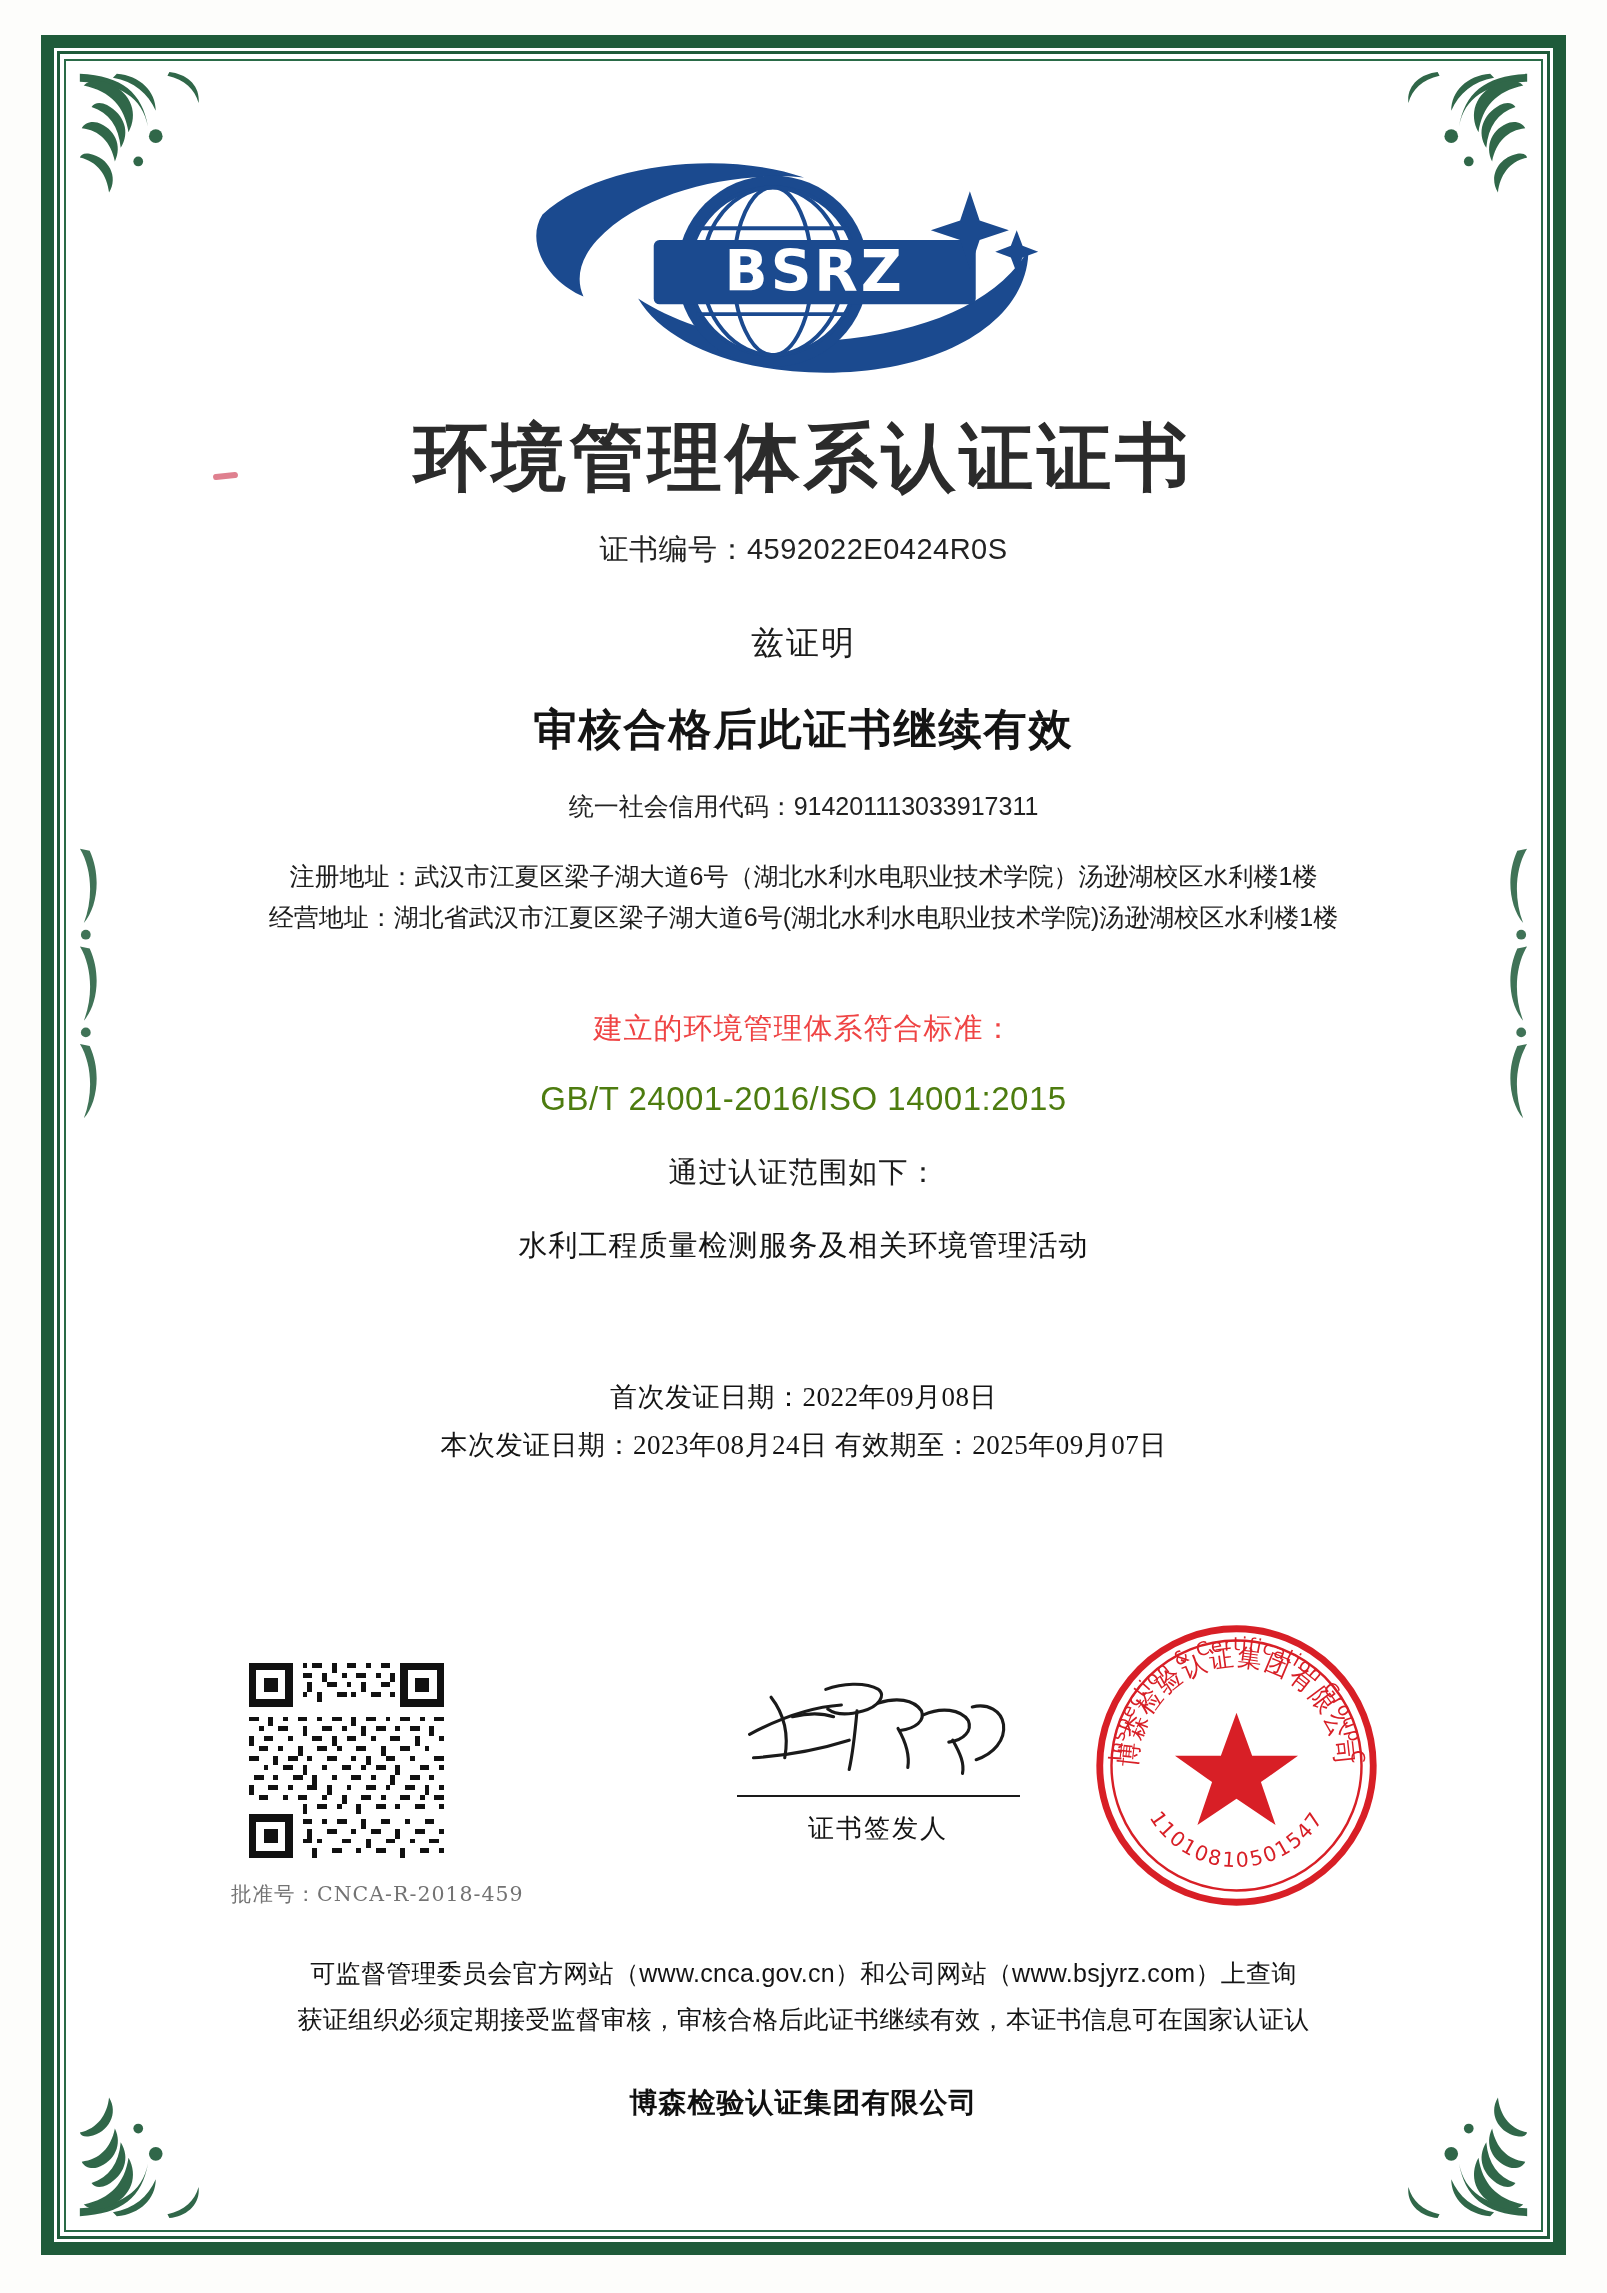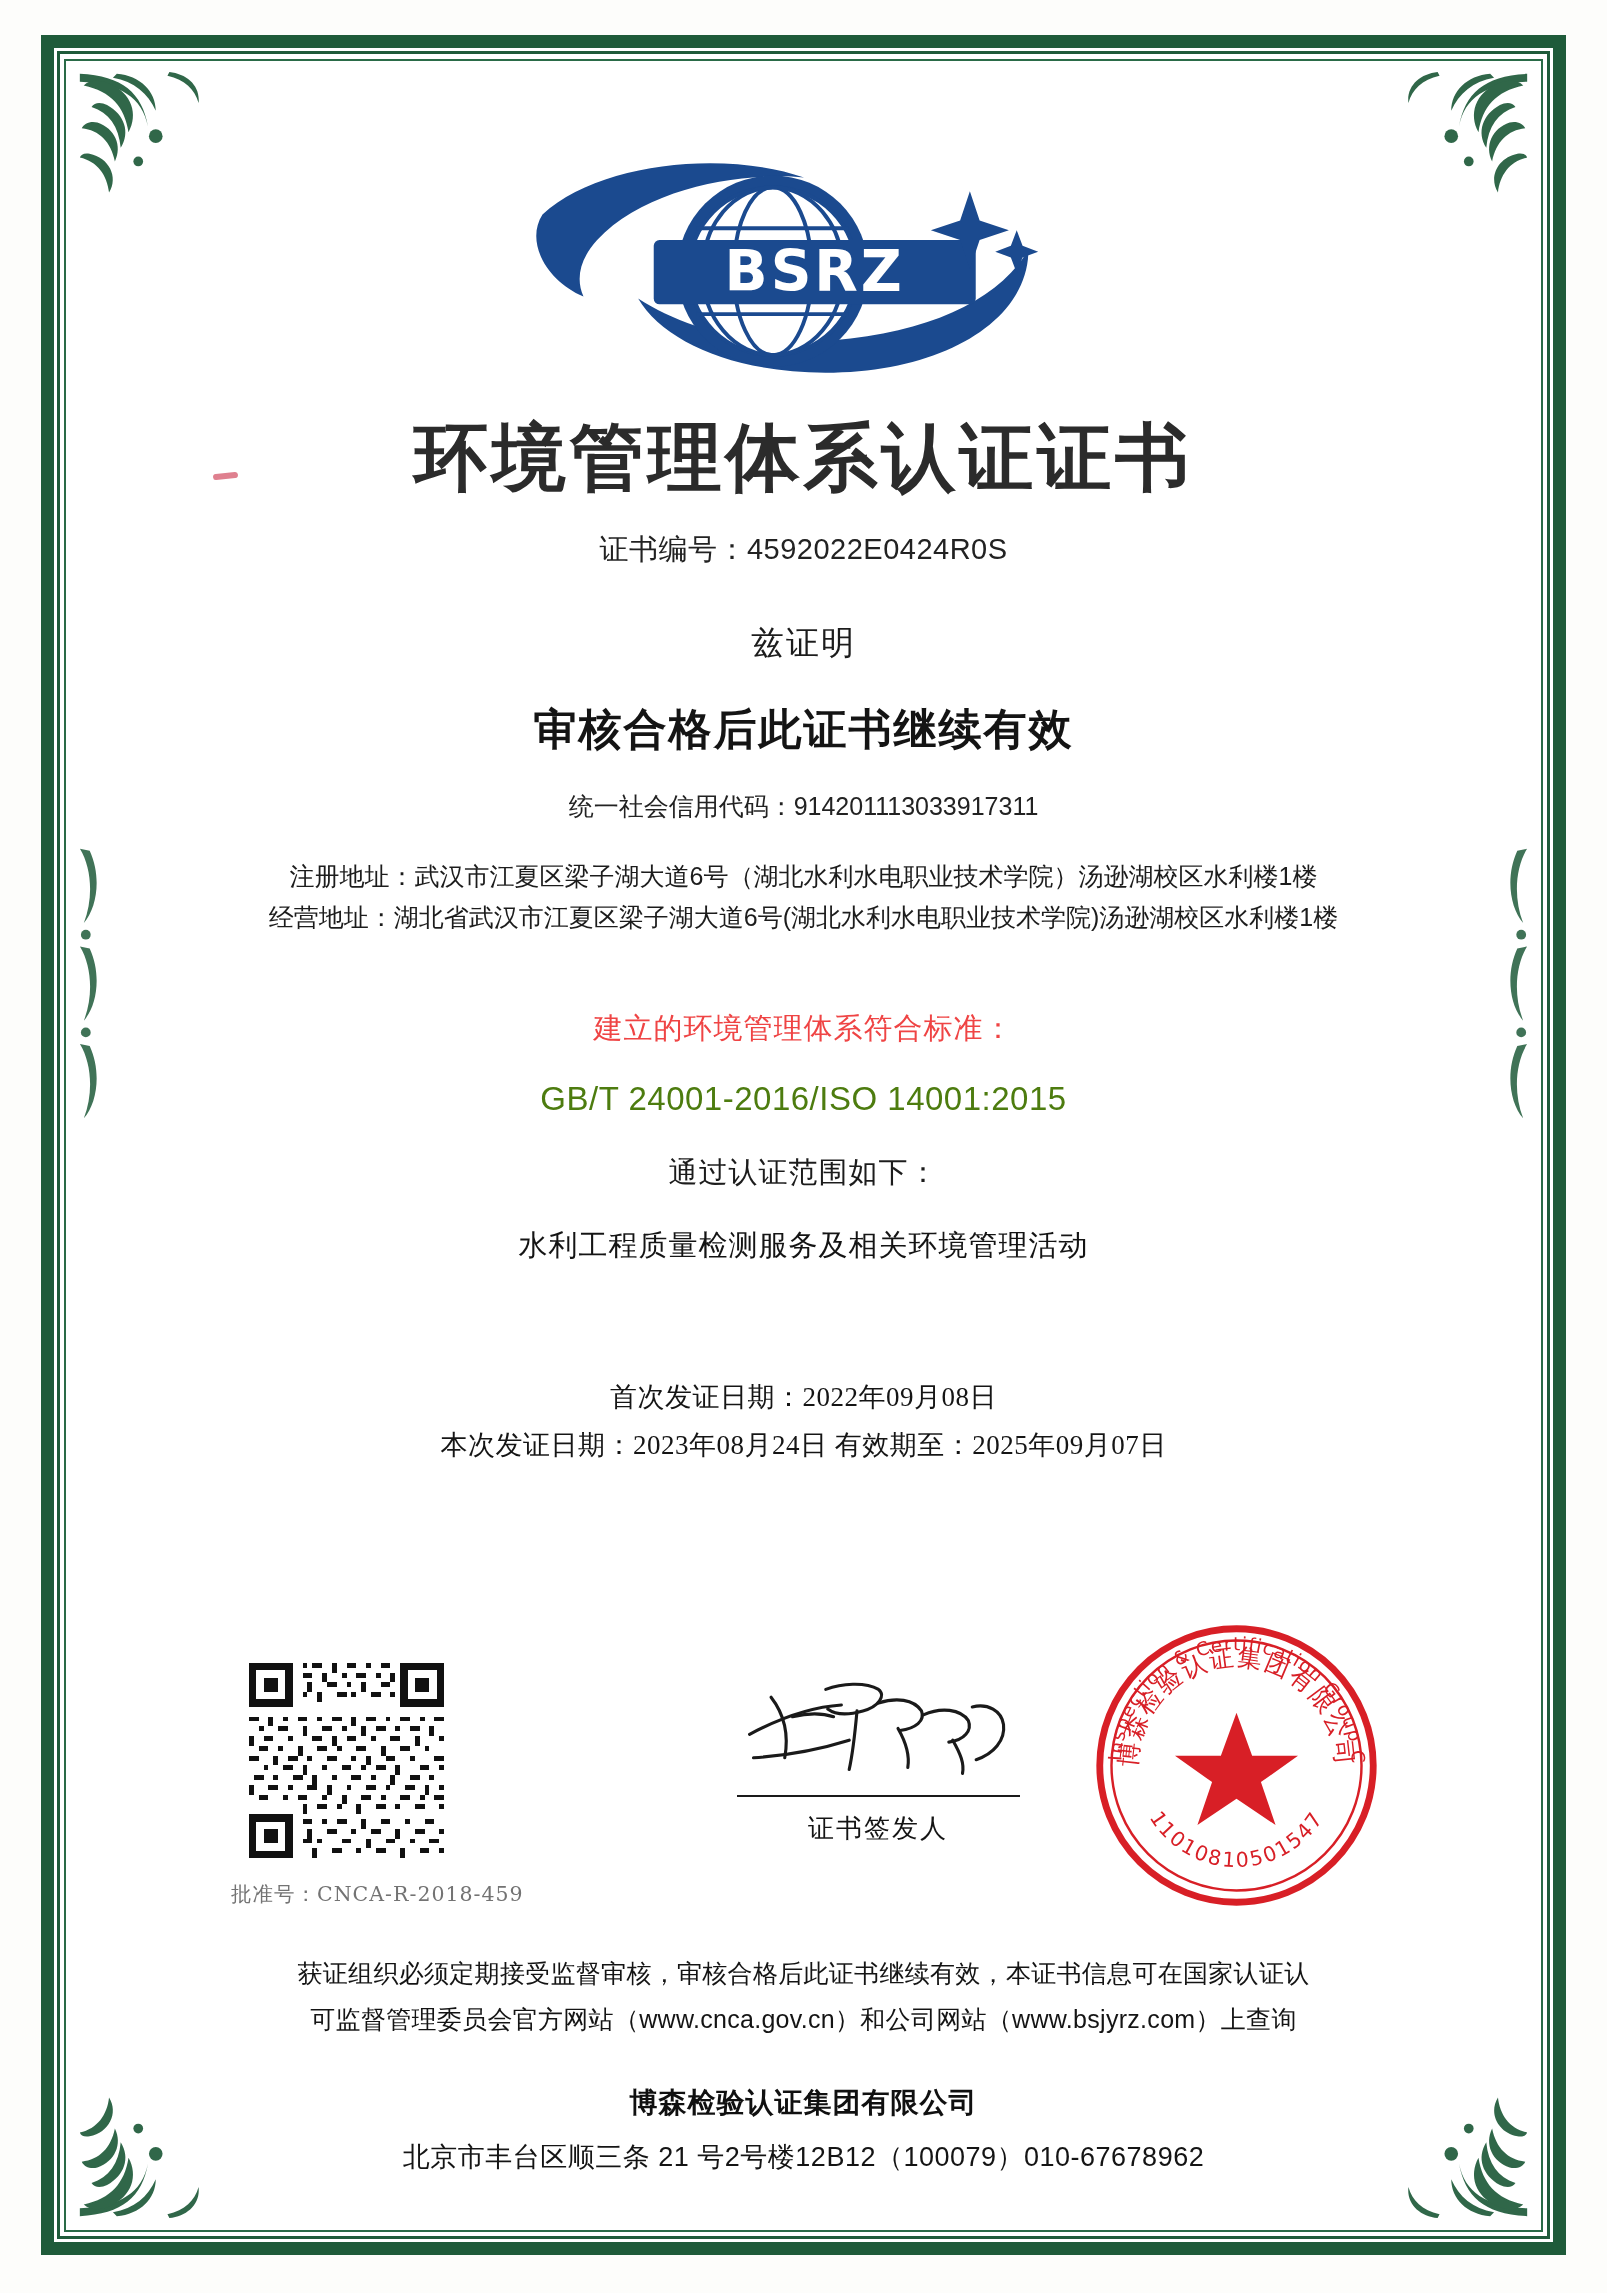--- a/index.html
+++ b/index.html
@@ -636,20 +636,19 @@
         </text>
         <text font-family="DejaVu Sans, sans-serif" font-size="21" fill="#d81f26" letter-spacing="2">
           <textPath href="#arcBottom" startOffset="50%" text-anchor="middle">11010810501547</textPath>
         </text>
         <path d="M150 96 L166 140 L213 140 L175 167 L190 211 L150 184 L110 211 L125 167 L87 140 L134 140 Z" fill="#d81f26"></path>
       </svg>
     </div>
   </div>
 
   <div class="footer">
+    <div class="footer-note">可监督管理委员会官方网站（www.cnca.gov.cn）和公司网站（www.bsjyrz.com）上查询</div>
     <div class="footer-note">获证组织必须定期接受监督审核，审核合格后此证书继续有效，本证书信息可在国家认证认</div>
-    <div class="footer-note">可监督管理委员会官方网站（www.cnca.gov.cn）和公司网站（www.bsjyrz.com）上查询</div>
     <div class="footer-org">博森检验认证集团有限公司</div>
-    <div class="footer-addr">北京市丰台区顺三条 21 号2号楼12B12（100079）010-67678962</div>
   </div>
 
 </div>
 
 
 </body></html>

